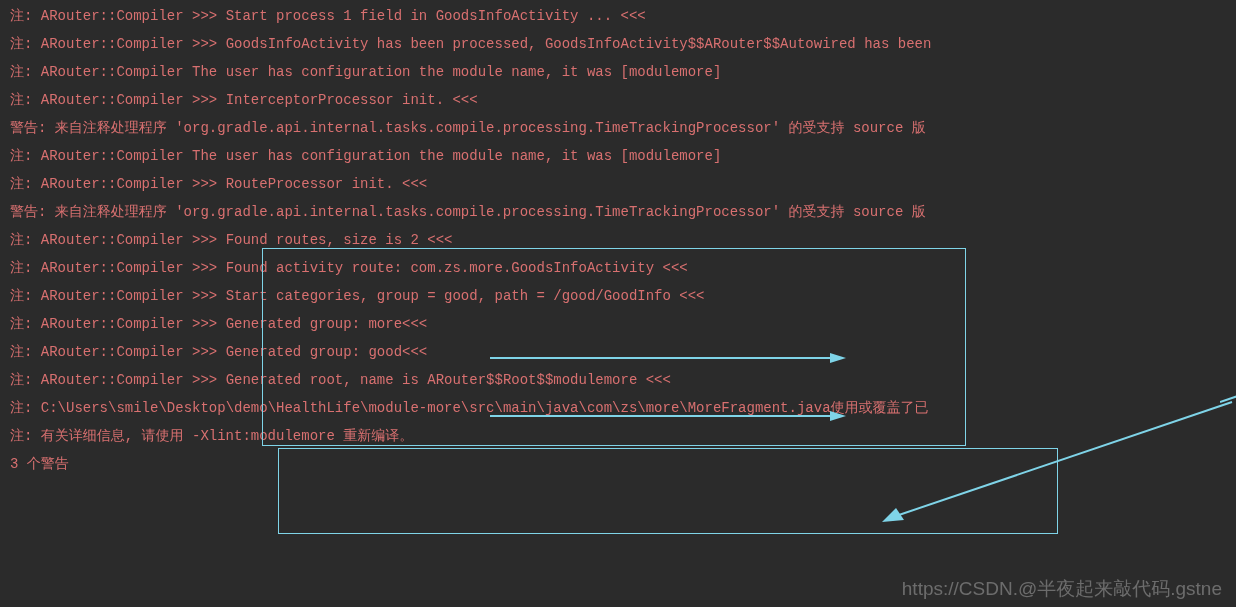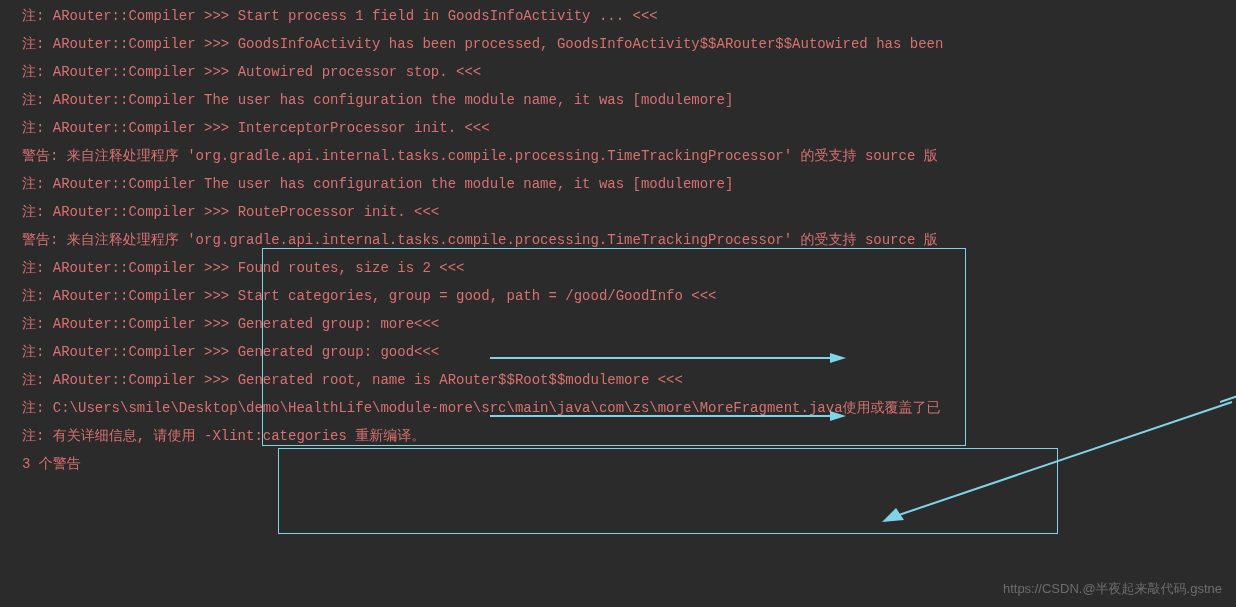--- a/index.html
+++ b/index.html
@@ -17,61 +17,60 @@
   }
   .log-container {
     padding: 2px 10px;
     white-space: nowrap;
   }
   .log-line {
     color: #d87070;
   }
   .log-line span {
     color: #d87070;
-    margin-left: 12px;
   }
   .annotation {
     position: absolute;
     border: 1px solid #7fd4e8;
     pointer-events: none;
   }
   .arrow {
     position: absolute;
     pointer-events: none;
   }
   .watermark {
     position: absolute;
     bottom: 4px;
     right: 14px;
     color: #888888;
-    font-size: 13px;
+    font-size: 19px;
     font-family: sans-serif;
     opacity: 0.7;
   }
 </style>
 </head>
 <body>
 
 <div class="log-container">
   <div class="log-line"><span>注: ARouter::Compiler &gt;&gt;&gt; Start process 1 field in GoodsInfoActivity ... &lt;&lt;&lt;</span></div>
   <div class="log-line"><span>注: ARouter::Compiler &gt;&gt;&gt; GoodsInfoActivity has been processed, GoodsInfoActivity$$ARouter$$Autowired has been</span></div>
-  <div class="log-line"><span>注: ARouter::Compiler &gt;&gt;&gt; Autowired processor stop. &lt;&lt;&lt;</span></div>
   <div class="log-line"><span>注: ARouter::Compiler The user has configuration the module name, it was [modulemore]</span></div>
   <div class="log-line"><span>注: ARouter::Compiler &gt;&gt;&gt; InterceptorProcessor init. &lt;&lt;&lt;</span></div>
   <div class="log-line"><span>警告: 来自注释处理程序 'org.gradle.api.internal.tasks.compile.processing.TimeTrackingProcessor' 的受支持 source 版</span></div>
   <div class="log-line"><span>注: ARouter::Compiler The user has configuration the module name, it was [modulemore]</span></div>
   <div class="log-line"><span>注: ARouter::Compiler &gt;&gt;&gt; RouteProcessor init. &lt;&lt;&lt;</span></div>
   <div class="log-line"><span>警告: 来自注释处理程序 'org.gradle.api.internal.tasks.compile.processing.TimeTrackingProcessor' 的受支持 source 版</span></div>
   <div class="log-line"><span>注: ARouter::Compiler &gt;&gt;&gt; Found routes, size is 2 &lt;&lt;&lt;</span></div>
+  <div class="log-line"><span>注: ARouter::Compiler &gt;&gt;&gt; Found activity route: com.zs.more.GoodsInfoActivity &lt;&lt;&lt;</span></div>
   <div class="log-line"><span>注: ARouter::Compiler &gt;&gt;&gt; Start categories, group = good, path = /good/GoodInfo &lt;&lt;&lt;</span></div>
   <div class="log-line"><span>注: ARouter::Compiler &gt;&gt;&gt; Generated group: more&lt;&lt;&lt;</span></div>
   <div class="log-line"><span>注: ARouter::Compiler &gt;&gt;&gt; Generated group: good&lt;&lt;&lt;</span></div>
   <div class="log-line"><span>注: ARouter::Compiler &gt;&gt;&gt; Generated root, name is ARouter$$Root$$modulemore &lt;&lt;&lt;</span></div>
   <div class="log-line"><span>注: C:\Users\smile\Desktop\demo\HealthLife\module-more\src\main\java\com\zs\more\MoreFragment.java使用或覆盖了已</span></div>
-  <div class="log-line"><span>注: 有关详细信息, 请使用 -Xlint:categories 重新编译。</span></div>
+  <div class="log-line"><span>注: 有关详细信息, 请使用 -Xlint:modulemore 重新编译。</span></div>
   <div class="log-line"><span>3 个警告</span></div>
 </div>
 
 <div class="annotation" style="left:262px; top:248px; width:702px; height:196px;"></div>
 
 <div class="annotation" style="left:278px; top:448px; width:778px; height:84px;"></div>
 
 <svg class="arrow" style="left:490px; top:352px; width:360px; height:24px;">
   <line x1="0" y1="6" x2="340" y2="6" stroke="#7fd4e8" stroke-width="2"></line>
   <polygon points="340,1 356,6 340,11" fill="#7fd4e8"></polygon>

